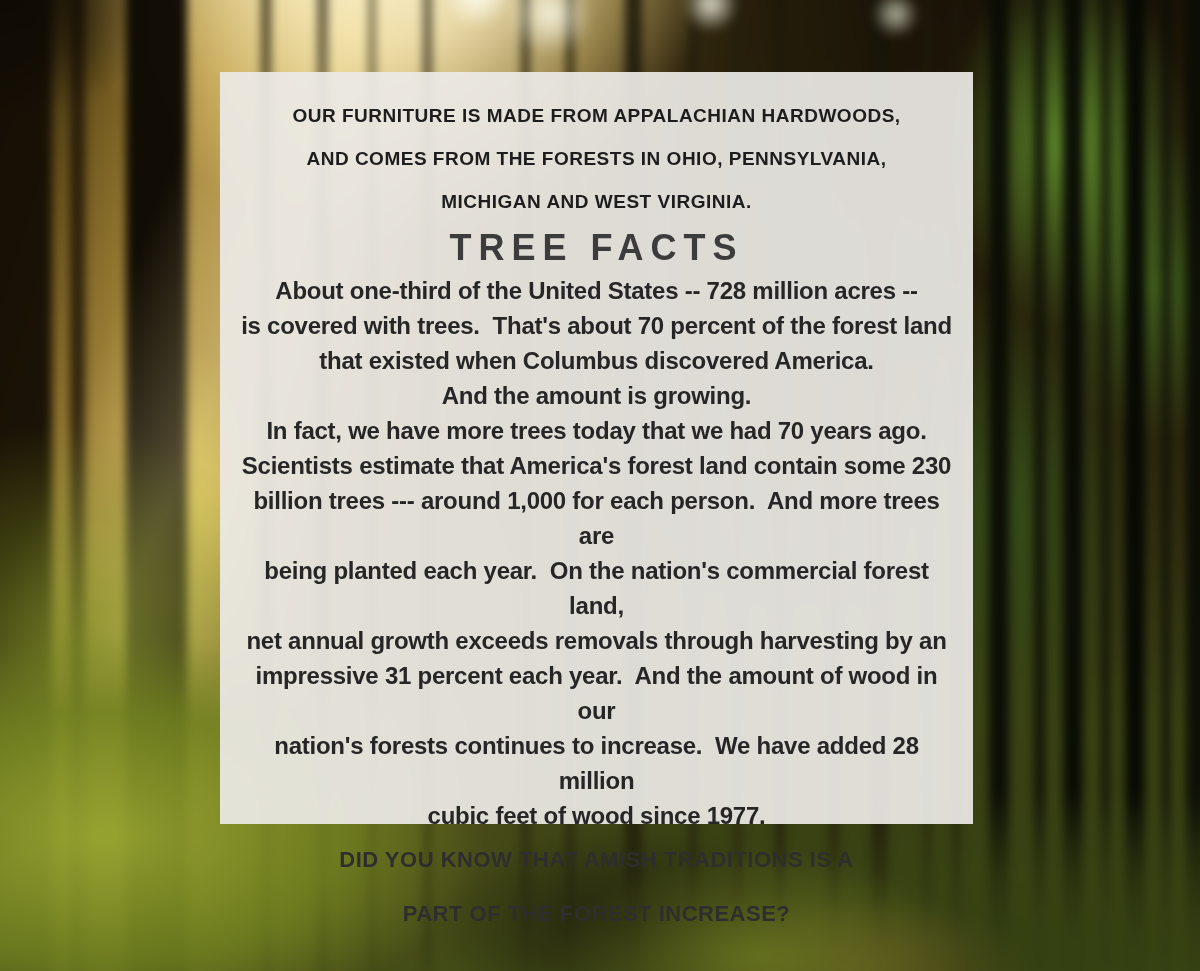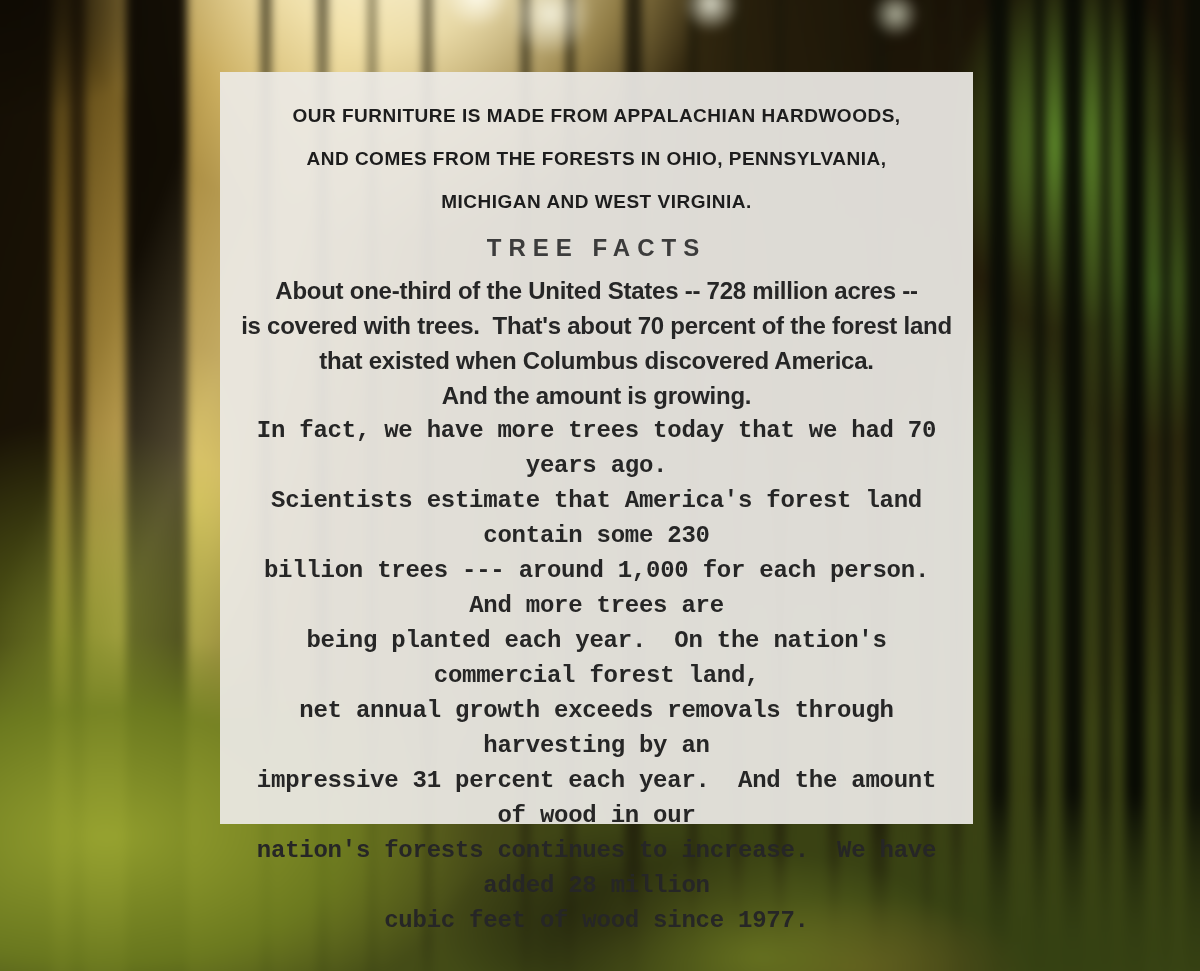--- a/index.html
+++ b/index.html
@@ -84,29 +84,29 @@
     background:var(--card-background, rgba(236,234,229,0.93));
     text-align:center;
   }
   .card p, .card h1{margin:0; white-space:pre-wrap; font-weight:700;}
   .intro{
     font-size:19px; line-height:43px; letter-spacing:0.5px;
     color:var(--intro-text,#1d1d1d);
   }
   .title{
     margin-top:16px;
-    font-size:24px; line-height:50px; letter-spacing:7px;
+    font-size:36px; line-height:50px; letter-spacing:7px;
     color:var(--title-text,#3c3c3c);
   }
   .body-par{
     font-size:24px; line-height:35px; letter-spacing:-0.25px;
     color:var(--body-text,#262626);
   }
   .p1{margin-top:28px;}
-  .p2{margin-top:24px;font-family:Liberation Mono, monospace;}
+  .p2{margin-top:24px;}
   .outro{
     margin-top:26px;
     font-size:22px; line-height:54px; letter-spacing:0.5px;
     color:var(--outro-text,#2e2e2e);
   }
 </style>
 </head>
 <body>
 
 <div class="stage">
@@ -125,15 +125,17 @@
 that existed when Columbus discovered America.
 And the amount is growing.</p>
     <p class="body-par p2">In fact, we have more trees today that we had 70 years ago.
 Scientists estimate that America's forest land contain some 230
 billion trees --- around 1,000 for each person.  And more trees are
 being planted each year.  On the nation's commercial forest land,
 net annual growth exceeds removals through harvesting by an
 impressive 31 percent each year.  And the amount of wood in our
 nation's forests continues to increase.  We have added 28 million
 cubic feet of wood since 1977.</p>
+    <p class="outro">DID YOU KNOW THAT AMISH TRADITIONS IS A
+PART OF THE FOREST INCREASE?</p>
   </div>
 
 </div>
 
 </body></html>

